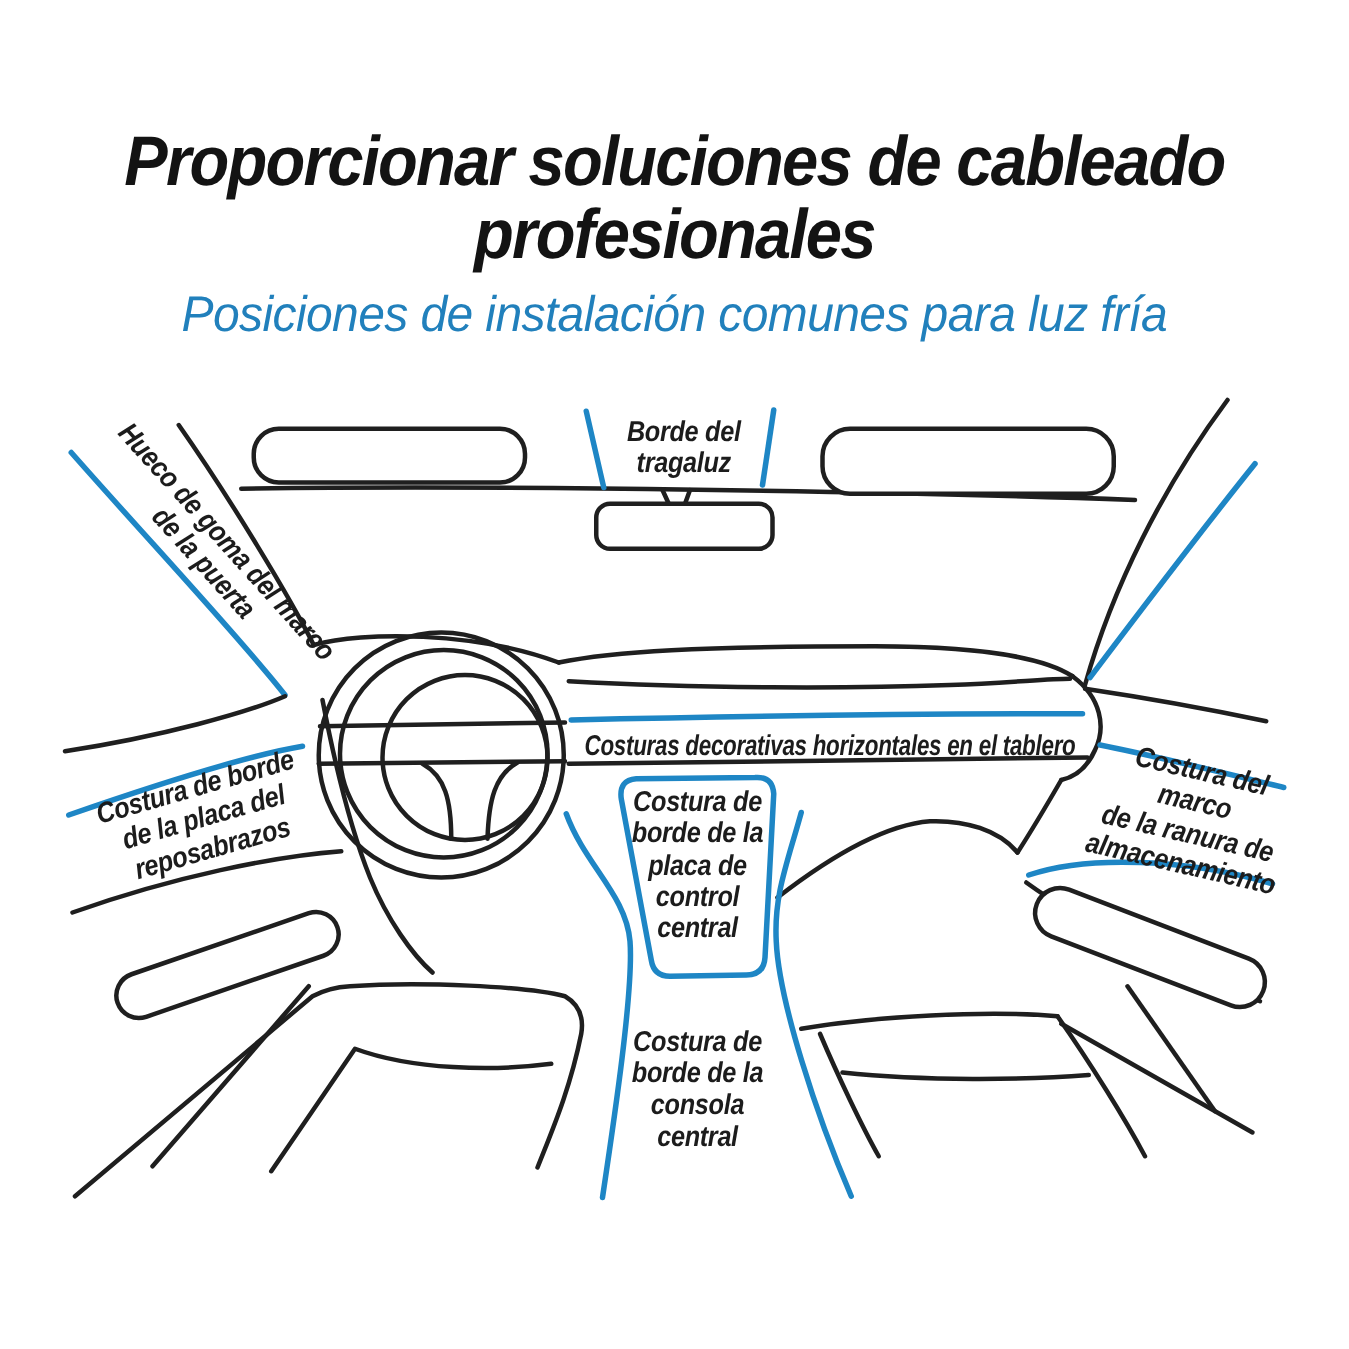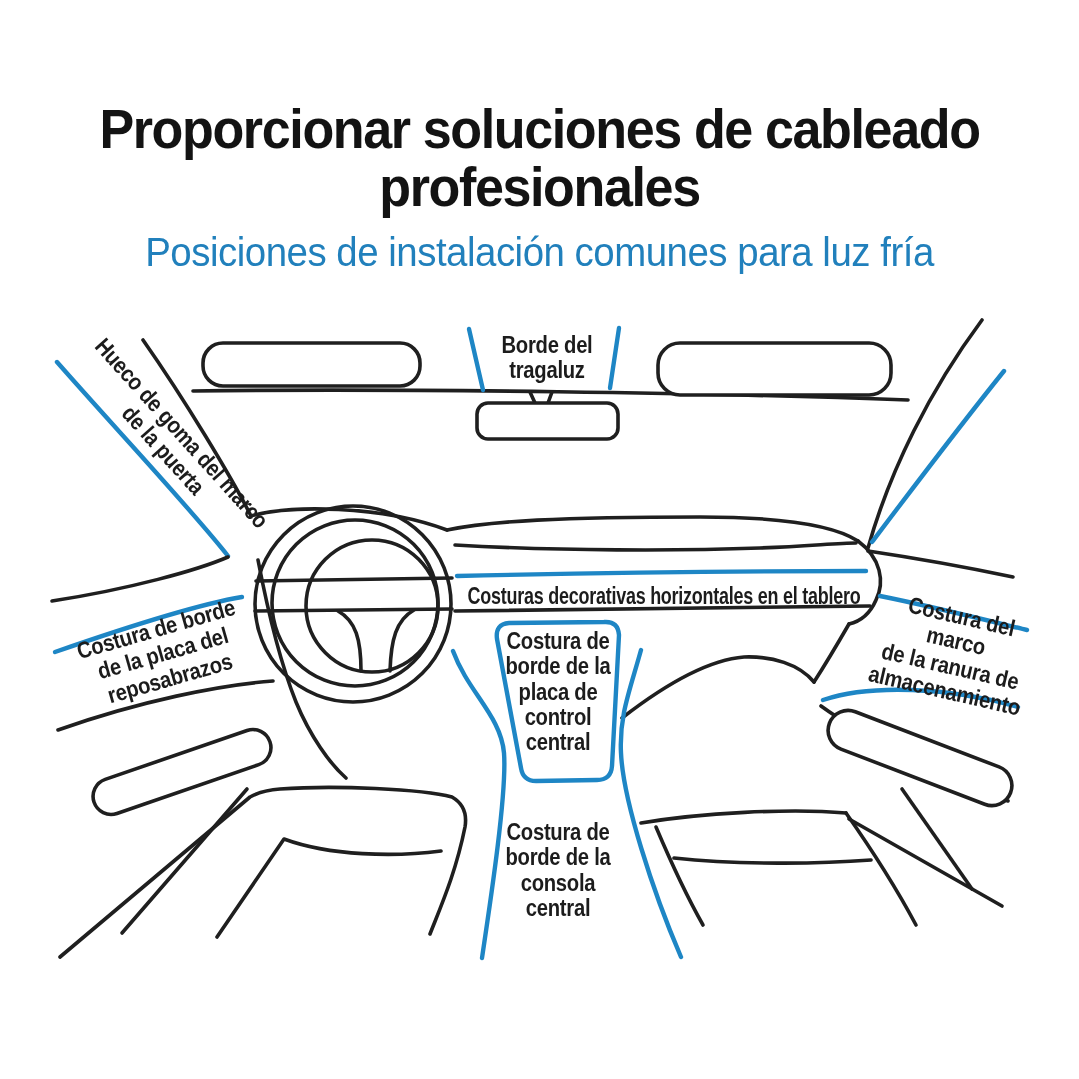--- a/index.html
+++ b/index.html
@@ -1,21 +1,21 @@
 <!DOCTYPE html>
 <html><head>
 <meta charset="utf-8">
 <style>
   html,body { margin:0; padding:0; }
   body {
     width:1079px; height:1079px; background:#ffffff;
     font-family:"Liberation Sans", sans-serif;
     position:relative; overflow:hidden;
   }
-  .stage { position:absolute; inset:0; }
+  .stage { position:absolute; inset:0;font-style:italic; }
   svg.car { position:absolute; left:0; top:0; }
 
   .header { position:absolute; top:100px; left:0; width:1079px; text-align:center; z-index:3; }
   .title {
     font-size:56px; font-weight:700; color:#131313; line-height:1.04;
     letter-spacing:-1.5px; white-space:pre-line;
     transform:scaleX(.93); transform-origin:50% 50%;
   }
   .subtitle {
     margin-top:14px; font-size:40px; color:#2180bc; letter-spacing:-0.5px;

